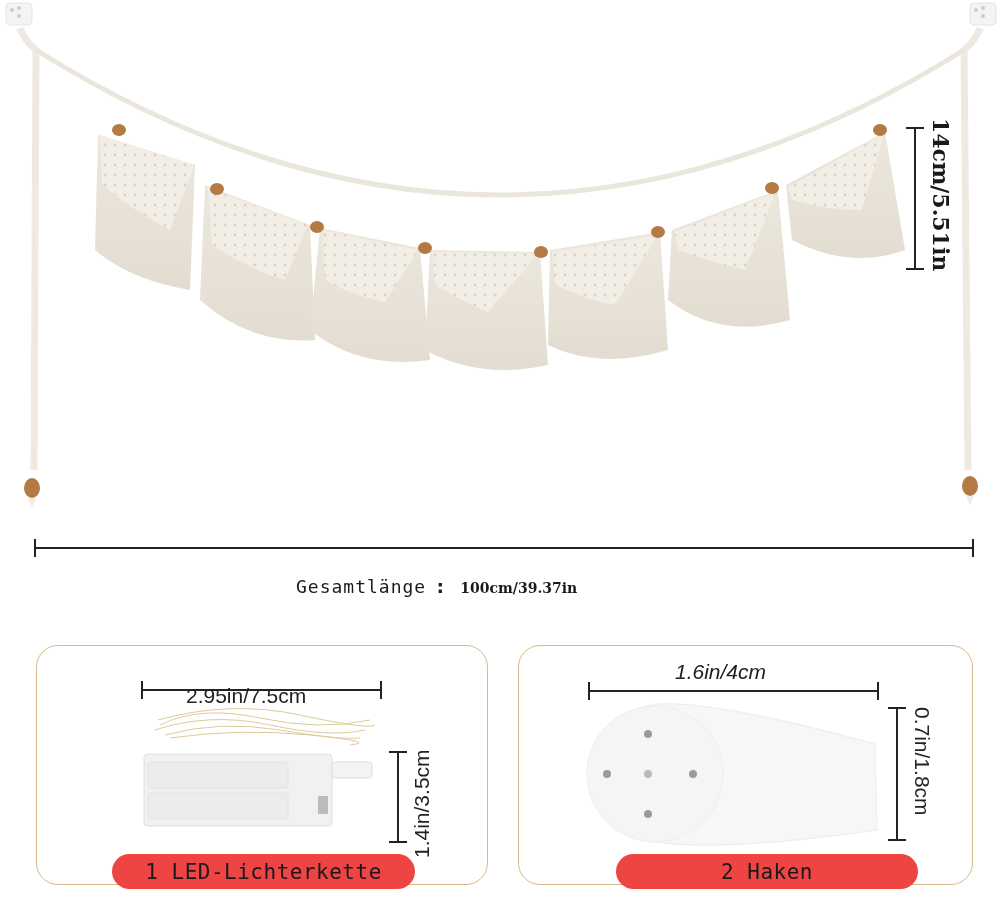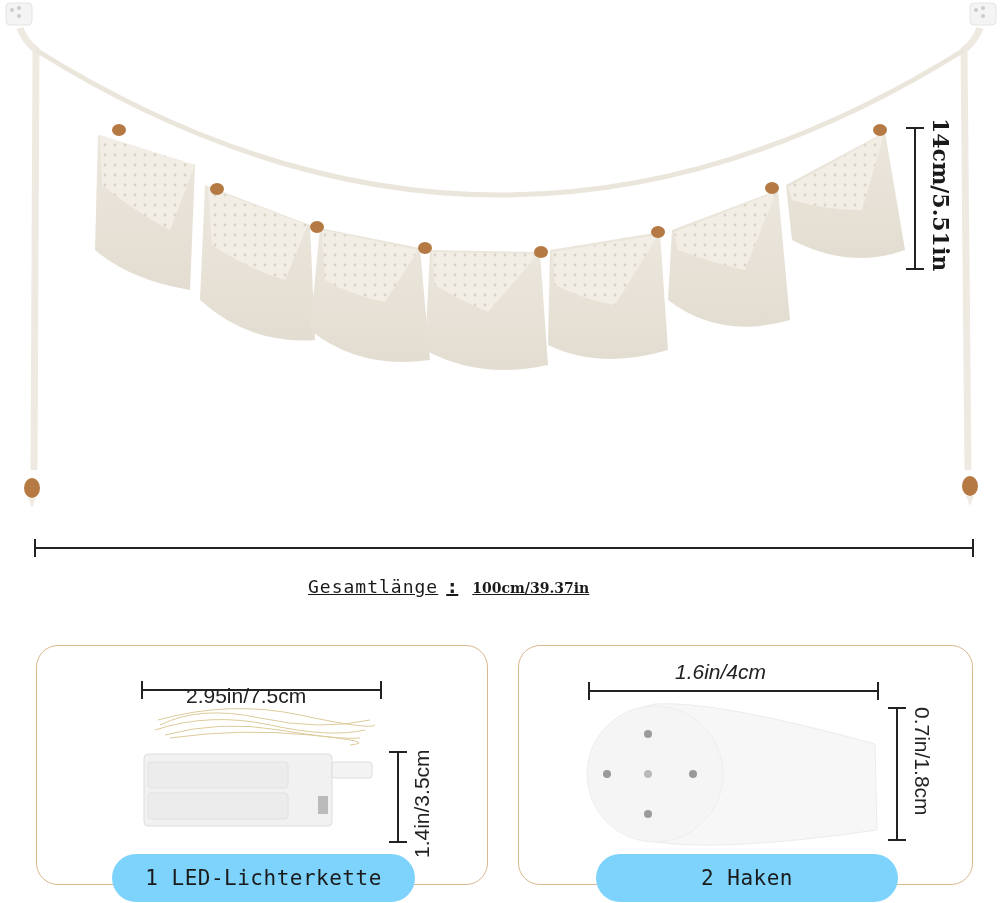--- a/index.html
+++ b/index.html
@@ -25,40 +25,40 @@
     .vlabel-serif {
       position: absolute; font-family: "DejaVu Serif", serif; font-weight: bold;
       font-size: 22px; transform: rotate(90deg); transform-origin: left top; white-space: nowrap;
     }
     .vlabel-sans {
       position: absolute; font-family: "Liberation Sans", sans-serif;
       font-size: 21px; transform: rotate(90deg); transform-origin: left top; white-space: nowrap;
       color: #222;
     }
 
-    .total-length { position: absolute; left: 308px; top: 574px; display: flex; align-items: baseline; text-decoration: underline; }
+    .total-length { position: absolute; left: 296px; top: 574px; display: flex; align-items: baseline; }
     .total-label { font-family: "DejaVu Sans Mono", monospace; font-size: 18px; letter-spacing: 1px; }
     .total-colon { font-family: "DejaVu Sans Mono", monospace; font-size: 20px; margin: 0 14px 0 8px; font-weight: bold; }
     .total-value { font-family: "DejaVu Serif", serif; font-weight: bold; font-size: 14px; }
 
     .card {
       position: absolute; border: 1.5px solid #d9b98f; border-radius: 22px; background: #fff;
     }
     .card-left { left: 36px; top: 645px; width: 452px; height: 240px; }
     .card-right { left: 518px; top: 645px; width: 455px; height: 240px; }
 
     .size-label { position: absolute; font-family: "Liberation Sans", sans-serif; font-size: 21px; color: #222; }
 
     .pill {
-      position: absolute; height: 48px; border-radius: 24px; background: #7dd3fc;
+      position: absolute; height: 35px; border-radius: 24px; background: #ef4444;
       display: flex; align-items: center; justify-content: center;
       font-family: "DejaVu Sans Mono", monospace; font-size: 21px; color: #1a1a1a; letter-spacing: 0.5px;
     }
     .pill-left { left: 112px; top: 854px; width: 303px; }
-    .pill-right { left: 596px; top: 854px; width: 302px; }
+    .pill-right { left: 616px; top: 854px; width: 302px; }
   </style>
 </head>
 <body>
 
 <svg class="garland" viewBox="0 0 1000 520" width="1000" height="520">
   <defs>
     <pattern id="knots" width="10" height="10" patternUnits="userSpaceOnUse">
       <rect width="10" height="10" fill="#f2eee6"></rect>
       <circle cx="5" cy="5" r="1.4" fill="#d8d2c6"></circle>
     </pattern>

